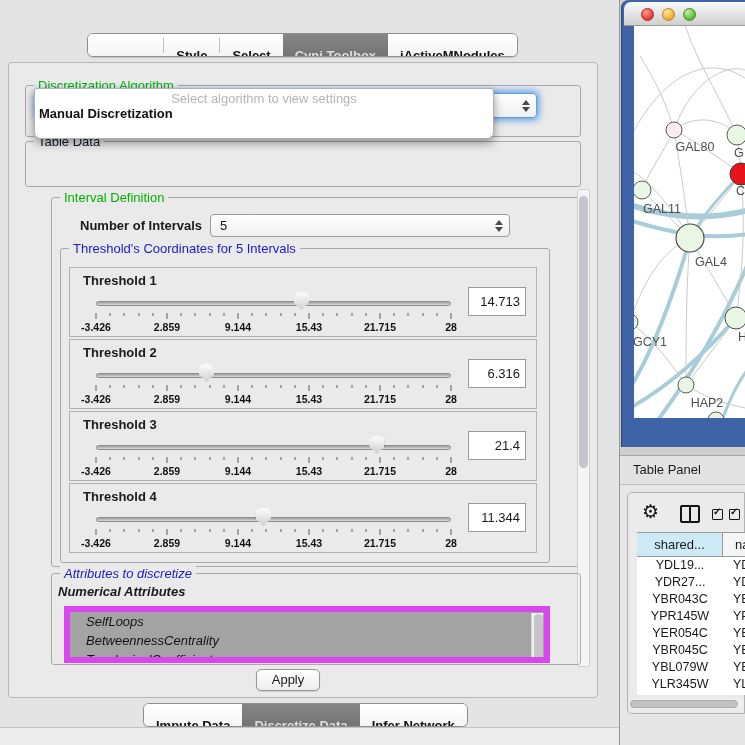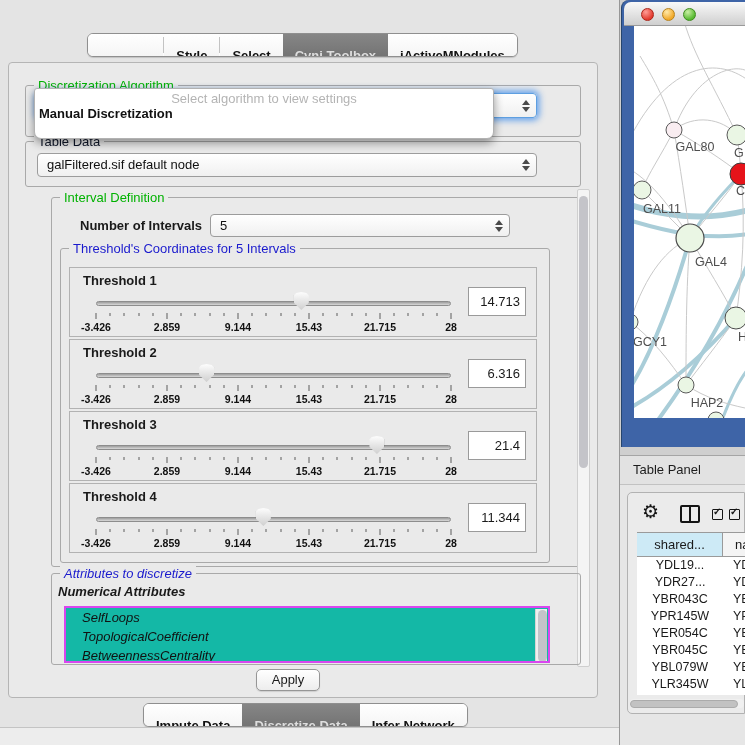--- a/index.html
+++ b/index.html
@@ -71,22 +71,22 @@
   .ticklabels { position:absolute; left:0; top:31px; width:100%; height:12px; }
   .tkl { position:absolute; transform:translateX(-50%); font-size:10.5px; font-weight:700; color:#111; white-space:nowrap; }
   .thr-value { position:absolute; left:398px; top:19px; width:58px; height:29px; background:#fff;
                border:1px solid #9a9a9a; font-size:13px; line-height:27px; text-align:right; padding-right:5px; }
 
   
   .vscroll { position:absolute; width:13px; background:#f4f4f4; border:1px solid #cfcfcf; border-radius:2px; }
   .vthumb { position:absolute; left:1px; width:9px; background:#c4c4c9; border-radius:5px; }
 
   
-  #attr-list { position:absolute; left:12px; top:32px; width:486px; height:57px; background:#14b8a6;
-               border:2px solid #d946ef; overflow:hidden; }
+  #attr-list { position:absolute; left:12px; top:32px; width:486px; height:57px; background:#a3a3a3;
+               border:6px solid #d946ef; overflow:hidden; }
   .attr-item { padding-left:16px; font-size:13px; line-height:19px; color:#111; white-space:nowrap; }
   #attr-scroll { position:absolute; right:1px; top:1px; width:12px; height:55px; background:#efefef; border-left:1px solid #d5d5d5; }
   #attr-scroll .vthumb { top:1px; height:52px; left:1.5px; }
 
   .push-btn { position:absolute; height:22px; background:linear-gradient(#ffffff,#ededed); border:1px solid #969696;
               border-radius:5px; font-size:13px; text-align:center; line-height:20px; box-shadow:0 1px 1px rgba(0,0,0,.12); }
 
   #bottom-strip { position:absolute; left:0; top:727px; width:620px; height:18px; background:#ededed; border-top:1px solid #c4c4c4; }
   #panel-edge { position:absolute; left:619px; top:0; width:1px; height:745px; background:#979797; }
 
@@ -176,27 +176,20 @@
         </span>
     </div>
 
     <div id="algo-popup">
       <div class="ph">Select algorithm to view settings</div>
       <div class="opt b">Manual Discretization</div>
     </div>
 
     <div class="grp" style="left:16px; top:78px; width:556px; height:46px;">
       <span class="grp-title gt-black">Table Data</span>
-    </div>
-    <div class="cbo" style="left:28px; top:90px; width:500px; height:24px;">
-      <span>galFiltered.sif default node</span>
-      <span class="stp">
-          <span class="up"></span>
-          <span class="dn"></span>
-        </span>
     </div>
 
     <div class="grp" style="left:42px; top:134px; width:530px; height:370px;">
       <span class="grp-title gt-green">Interval Definition</span>
 
       <span class="abs" style="left:28px; top:20px; font-weight:700;">Number of Intervals</span>
       <div class="cbo" style="left:158px; top:16px; width:300px; height:23px;">
         <span>5</span>
         <span class="stp">
             <span class="up"></span>
@@ -394,22 +387,22 @@
     </div>
 
     <div class="grp" style="left:42px; top:510px; width:530px; height:92px;font-style:italic;">
       <span class="grp-title gt-blue">Attributes to discretize</span>
       <span class="abs" style="left:6px; top:10px; font-weight:700;">Numerical Attributes</span>
       <div id="attr-list">
         <div id="attr-scroll">
           <div class="vthumb"></div>
         </div>
       <div class="attr-item">SelfLoops</div>
+          <div class="attr-item">BetweennessCentrality</div>
           <div class="attr-item">TopologicalCoefficient</div>
-          <div class="attr-item">BetweennessCentrality</div>
         </div>
     </div>
 
     <div class="push-btn" style="left:247px; top:606px; width:64px;">Apply</div>
   </div>
 
   <div class="seg" id="bottom-tabs">
     <div class="tab">
       <span>Impute Data</span>
     </div>

